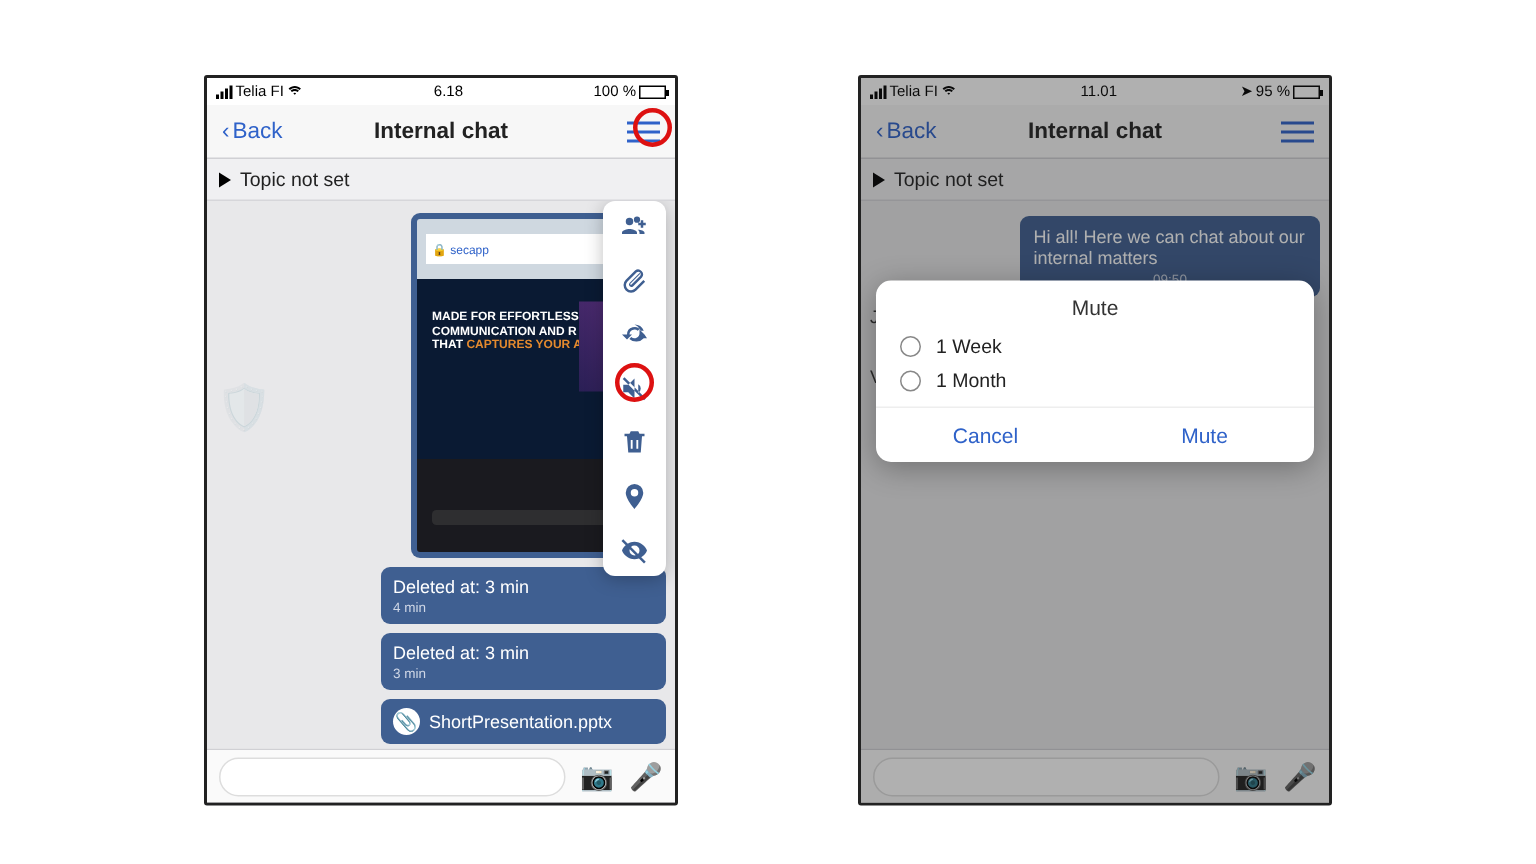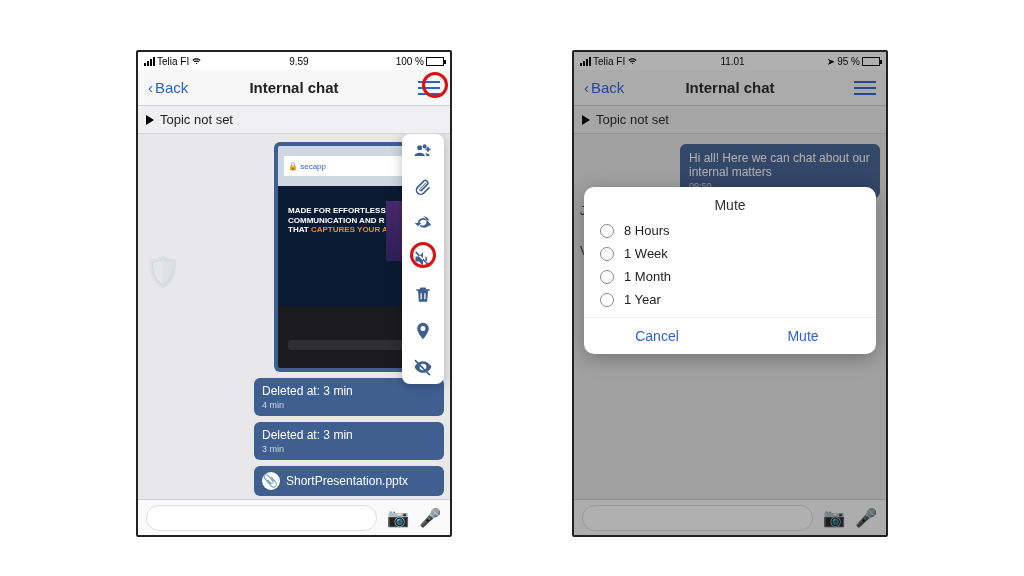--- a/index.html
+++ b/index.html
@@ -36,21 +36,21 @@
   .img-inner .txt1 .hl{color:#e58a2e;}
   .img-inner .city{position:absolute;top:55px;right:4px;width:50px;height:60px;background:linear-gradient(45deg,#2a1f55,#5a2f7a);}
   .img-inner .dock{position:absolute;bottom:18px;left:10px;right:10px;height:10px;background:rgba(60,60,60,0.6);border-radius:3px;}
   .img-bubble .ts{position:absolute;right:8px;bottom:4px;font-size:9px;color:#cfd7e6;}
   .dropdown{ position:absolute; right:6px; top:0; width:42px; background:#fff; border-radius:8px; box-shadow:0 2px 12px rgba(0,0,0,0.25); padding:6px 0; display:flex; flex-direction:column; align-items:center; gap:14px;}
   .dropdown .it{ width:22px; height:22px; color:#3f5f91; display:flex; align-items:center; justify-content:center;}
   .circ{ position:absolute; border:3px solid #d11; border-radius:50%; pointer-events:none;}
   .circ.top{ width:26px; height:26px; right:2px; top:20px;}
   .circ.mid{ width:26px; height:26px; right:14px; top:190px;}
   .chat-msg{ background:#3f5f91; color:#fff; border-radius:6px; font-size:12px; padding:7px 9px; margin-left:auto; margin-top:6px; max-width:200px;}
-  .chat-msg .ts{text-align:left;font-size:9px;color:#cfd7e6;margin-top:2px;}
+  .chat-msg .ts{text-align:center;font-size:9px;color:#cfd7e6;margin-top:2px;}
   .dim-overlay{ position:absolute; inset:0; background:rgba(30,30,30,0.35);}
   .dialog{ position:absolute; left:10px; right:10px; top:135px; background:#fff; border-radius:10px; padding:10px 0 0 0; box-shadow:0 4px 20px rgba(0,0,0,0.3);}
   .dialog h3{ text-align:center; font-size:14px; font-weight:500; color:#333; margin-bottom:6px;}
   .opt{ display:flex; align-items:center; gap:10px; padding:4px 16px; font-size:13px; color:#222;}
   .radio{ width:14px;height:14px;border:1.5px solid #888;border-radius:50%; position:relative;}
   .radio.sel{ border-color:#333;}
   .radio.sel::after{content:"";position:absolute;inset:2.5px;background:#333;border-radius:50%;}
   .dlg-btns{ display:flex; border-top:1px solid #eee; margin-top:6px;}
   .dlg-btns div{ flex:1; text-align:center; padding:10px 0; color:#2f62c9; font-size:14px;}
   .left-hint{position:absolute;left:6px;font-size:12px;color:#333;}
@@ -68,21 +68,21 @@
           <i></i>
           <i></i>
         </span>
       <span>Telia FI</span>
       <span>
         <svg viewBox="0 0 24 24" style="width:11px;height:11px;fill:#000">
             <path d="M12 20l-2-2c1-1 3-1 4 0zM5 13l-2-2c5-5 13-5 18 0l-2 2c-4-4-10-4-14 0zm3 3l-2-2c3-3 9-3 12 0l-2 2c-2-2-6-2-8 0z"></path>
           </svg>
       </span>
     </div>
-    <span>9.59</span>
+    <span>6.18</span>
     <div class="status-left">
       <span>100 %</span>
       <span class="batt"><span class="fill" style="width:100%"></span></span>
     </div>
   </div>
   <div class="nav">
     <div class="back">
       <span>‹</span>
       <span>Back</span>
     </div>
@@ -219,32 +219,24 @@
     <div class="field"></div>
     <span class="ic">📷</span>
     <span class="ic">🎤</span>
   </div>
 
   <div class="dim-overlay"></div>
   <div class="dialog">
     <h3>Mute</h3>
     <div class="opt">
         <span class="radio"></span>
-        <span>8 Hours</span>
-      </div>
-    <div class="opt">
-        <span class="radio"></span>
         <span>1 Week</span>
       </div>
     <div class="opt">
         <span class="radio"></span>
         <span>1 Month</span>
       </div>
-    <div class="opt">
-        <span class="radio"></span>
-        <span>1 Year</span>
-      </div>
     <div class="dlg-btns">
       <div>Cancel</div>
       <div>Mute</div>
     </div>
   </div>
 </div>
 
 </body></html>

